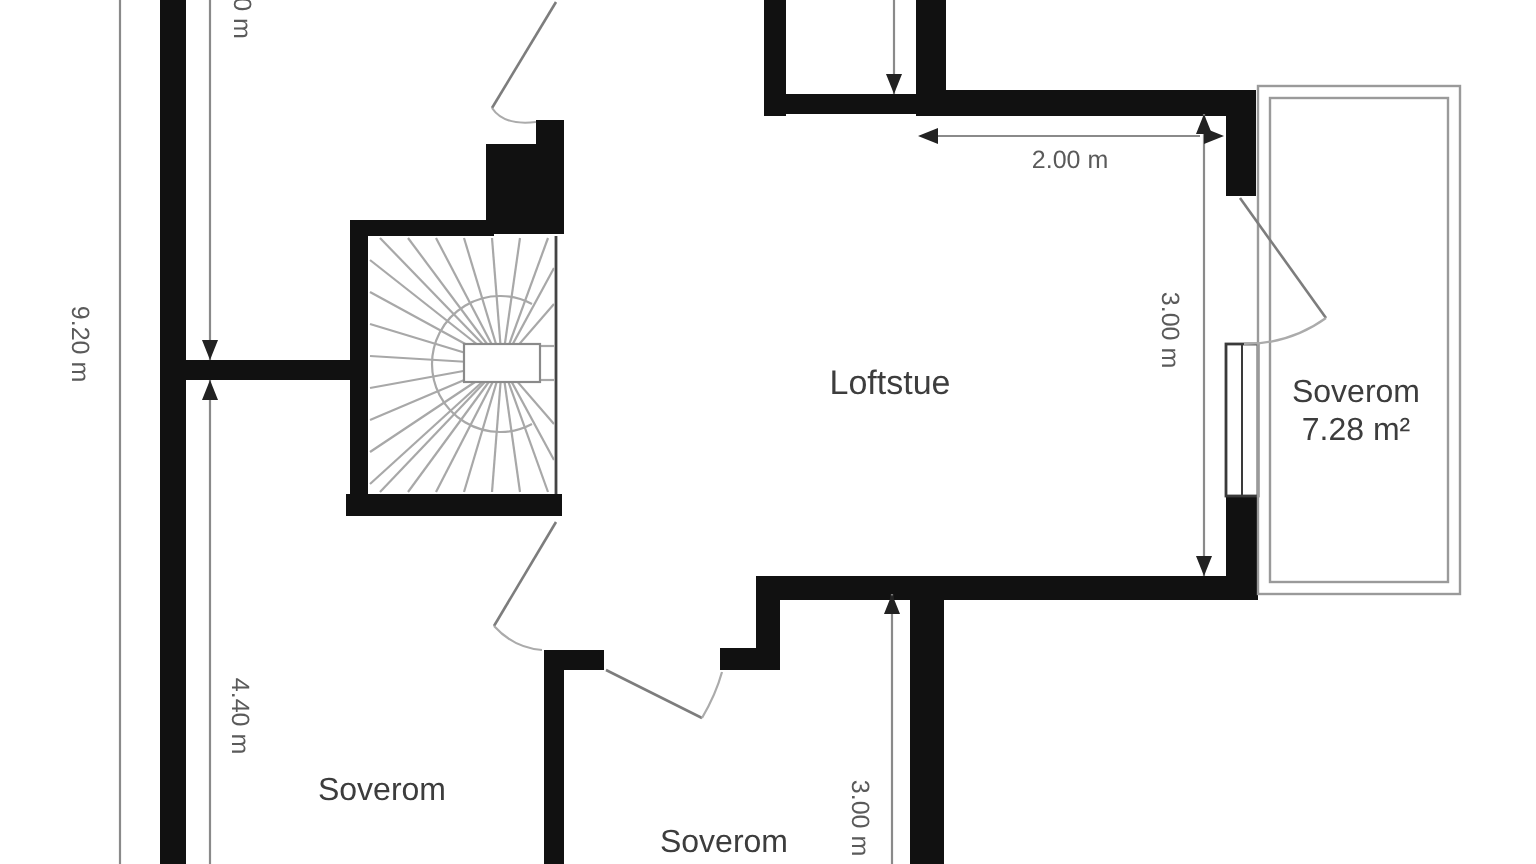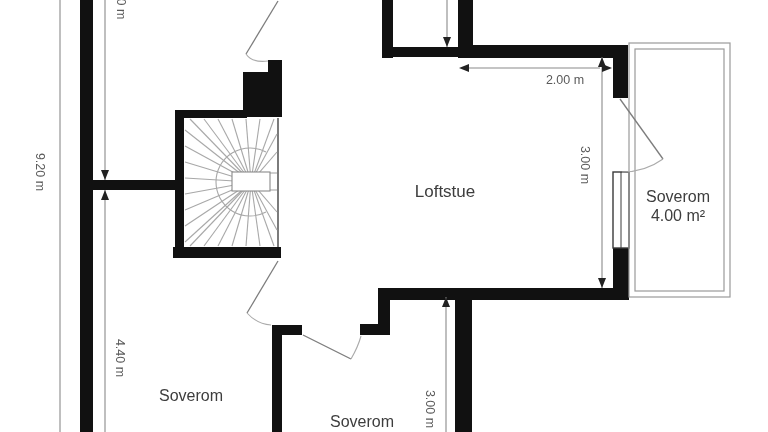--- a/index.html
+++ b/index.html
@@ -127,31 +127,31 @@
       <polygon points="602,64 602,72 612,68"></polygon>
       <polygon points="598,67 606,67 602,57"></polygon>
       <polygon points="598,278 606,278 602,288"></polygon>
       <polygon points="442,307 450,307 446,297"></polygon>
     </g>
   </svg>
 
   <div class="label big" style="left:445px;top:192px;">Loftstue</div>
 
   <div class="label balkong-block" style="left:678px;top:197px;">Soverom</div>
-  <div class="label balkong-block" style="left:678px;top:216px;">4.00 m²</div>
+  <div class="label balkong-block" style="left:678px;top:216px;">7.28 m²</div>
 
   <div class="label" style="left:191px;top:396px;">Soverom</div>
 
   <div class="label" style="left:362px;top:422px;">Soverom</div>
 
   <div class="dim vert" style="left:40px;top:172px;">9.20 m</div>
 
   <div class="dim vert" style="left:121px;top:9px;">0 m</div>
 
   <div class="dim vert" style="left:120px;top:358px;">4.40 m</div>
 
-  <div class="dim" style="left:565px;top:80px;text-align:right;">2.00 m</div>
+  <div class="dim" style="left:535px;top:80px;text-align:right;">2.00 m</div>
 
   <div class="dim vert" style="left:585px;top:165px;">3.00 m</div>
 
   <div class="dim vert" style="left:430px;top:409px;">3.00 m</div>
 
 </div>
 
 </body></html>

